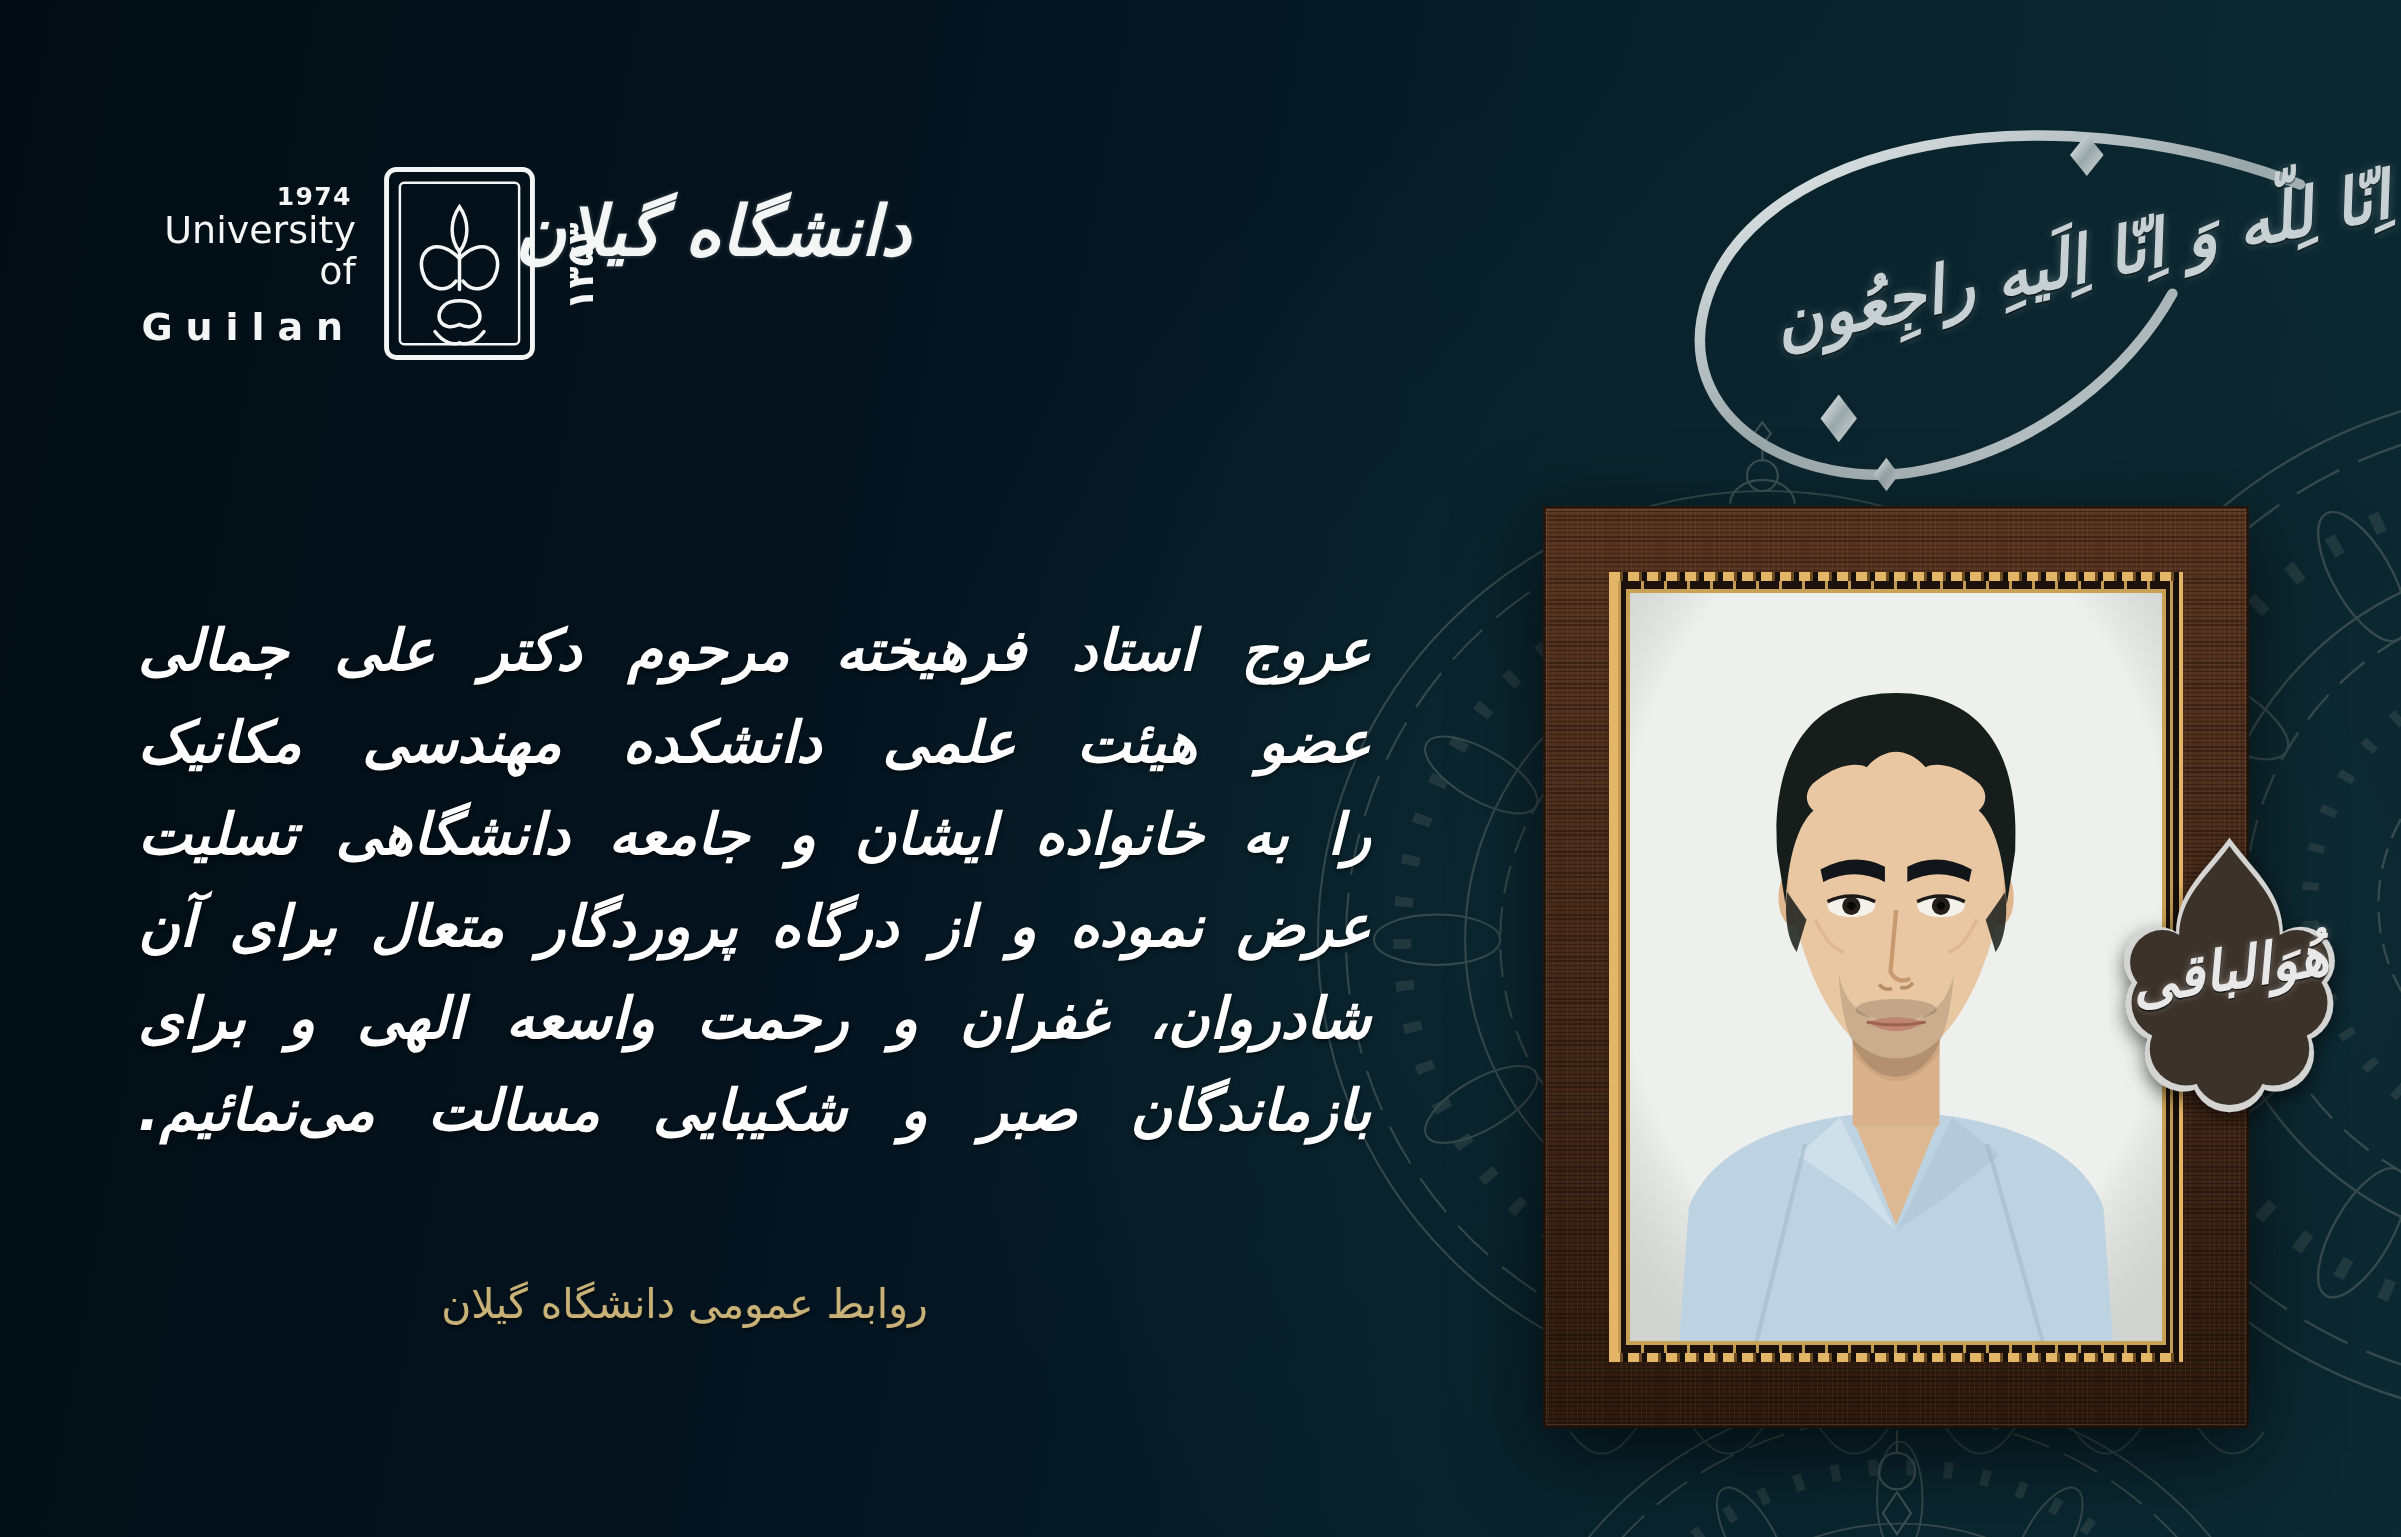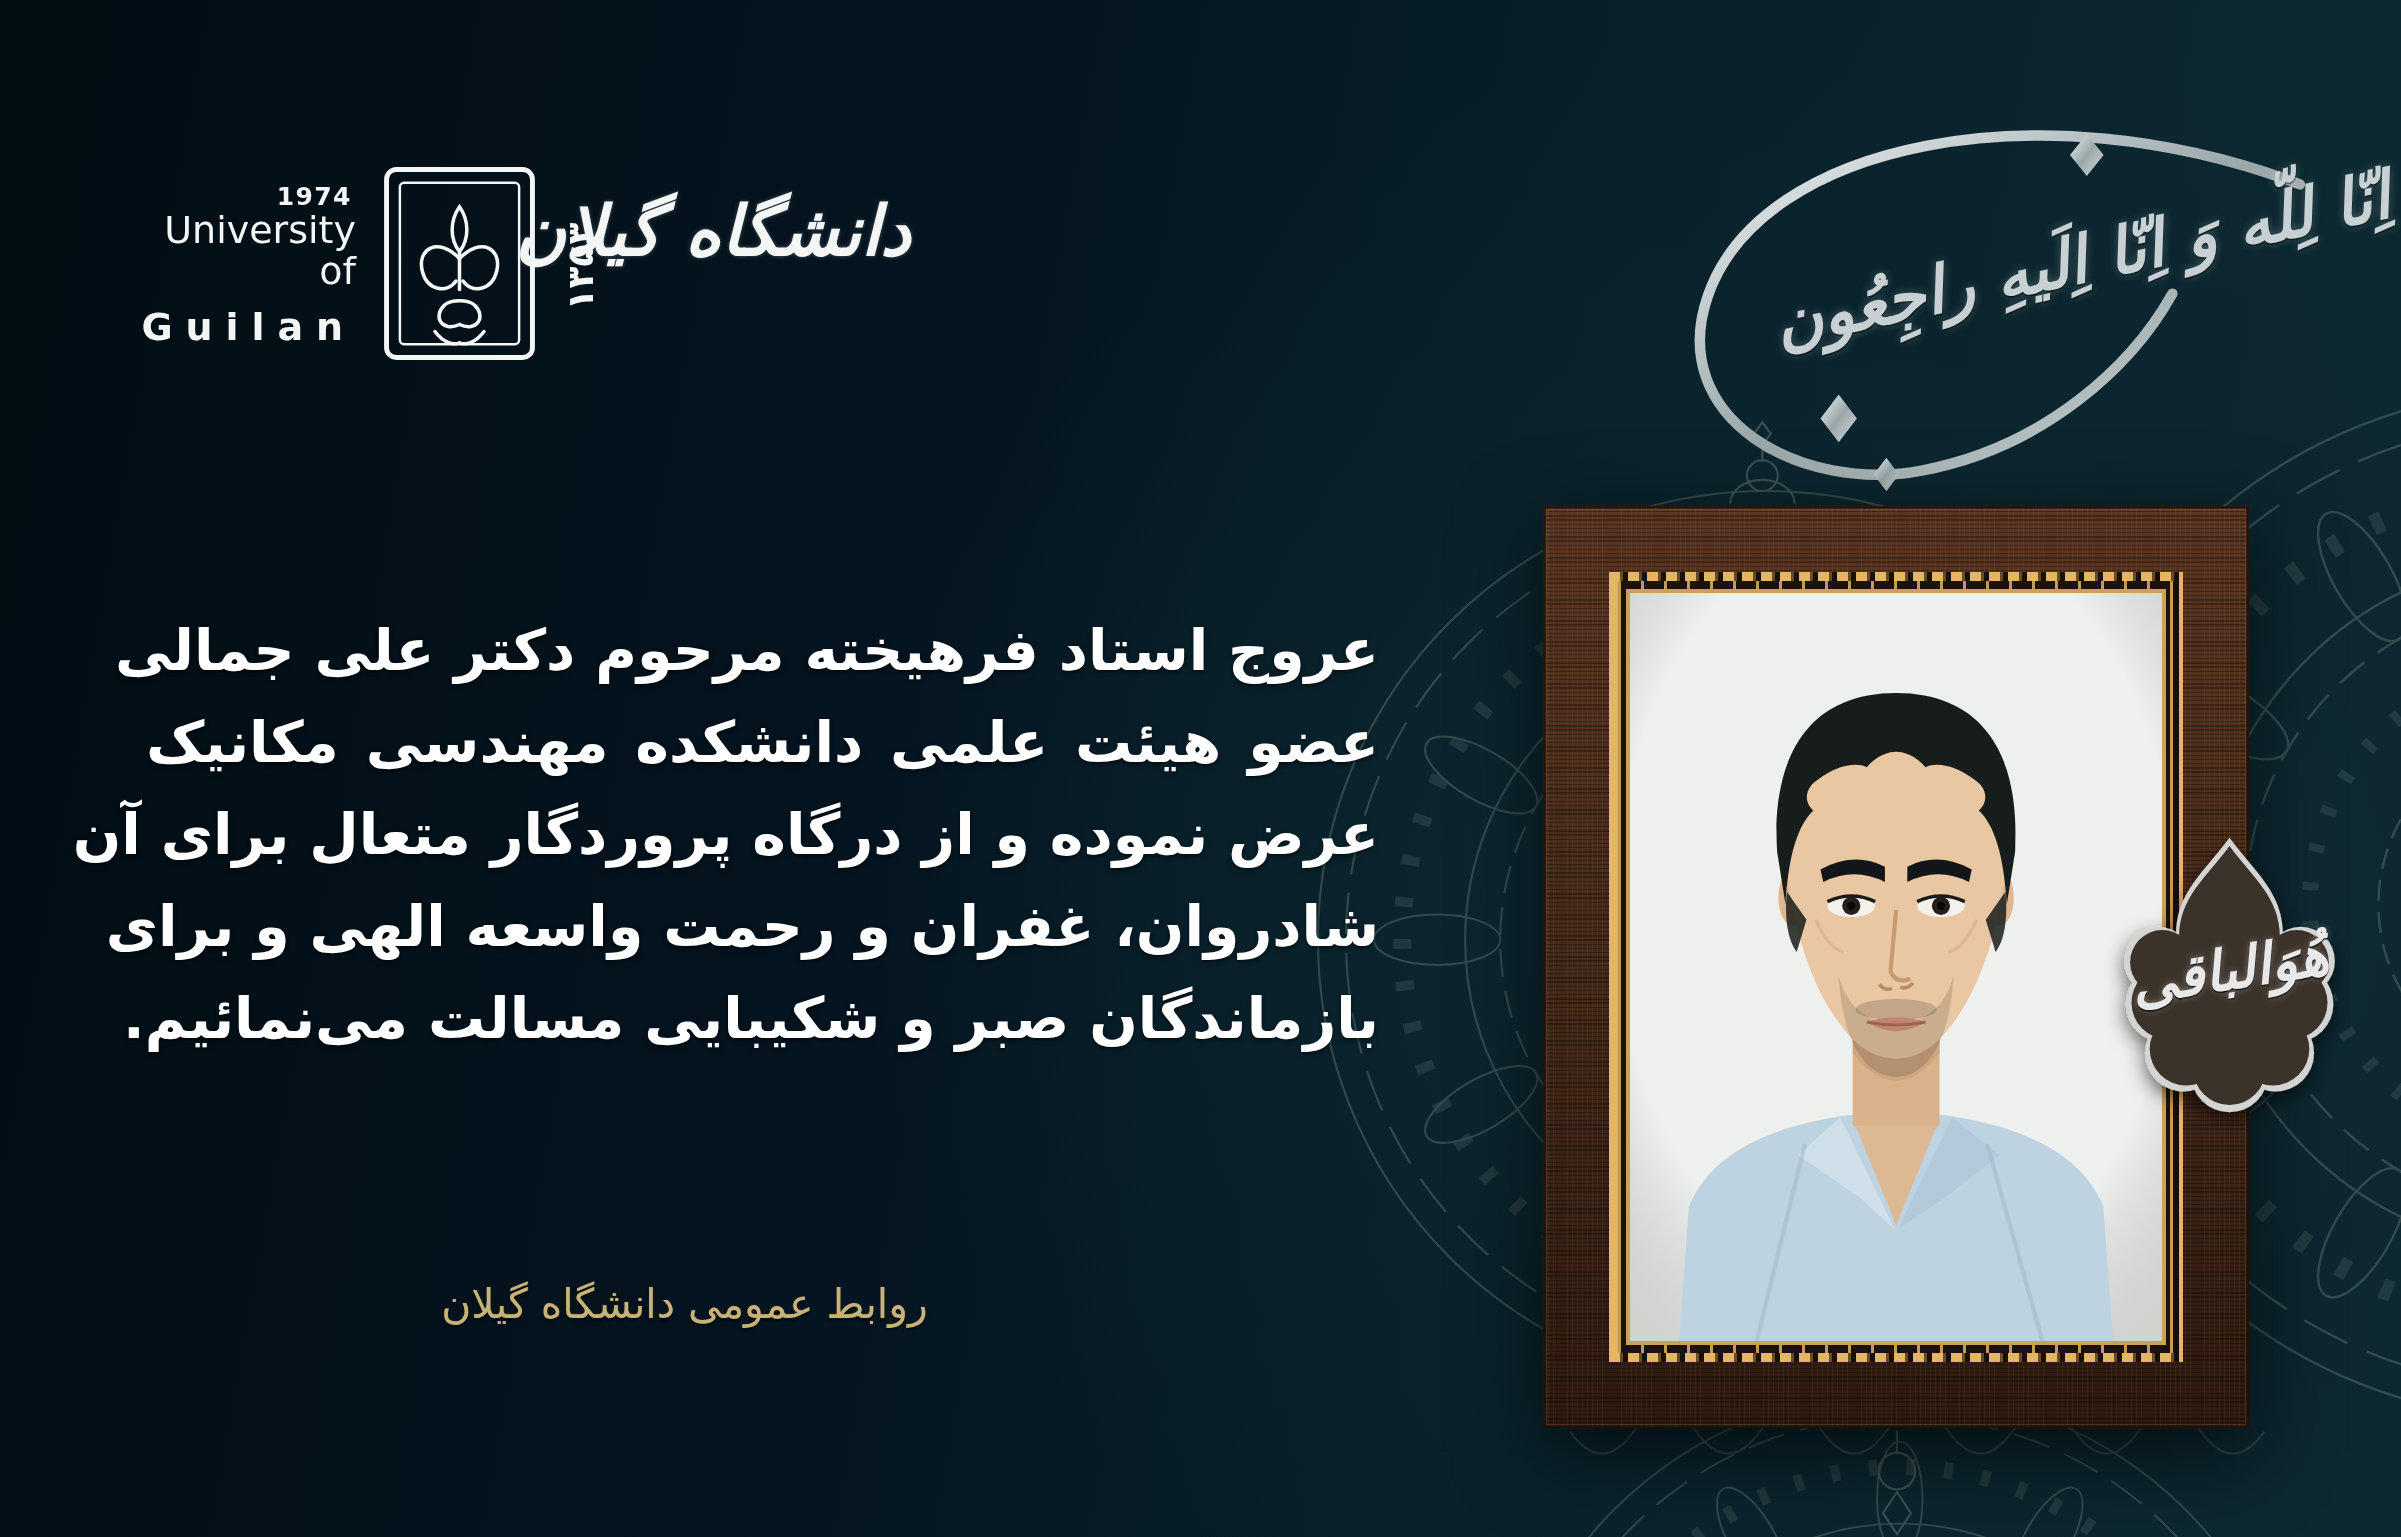--- a/index.html
+++ b/index.html
@@ -26,21 +26,21 @@
     text-shadow:0 0 4.2px rgba(255,255,255,.25);}
 
   
   .calligraphy{position:absolute;left:1592px;top:65px;width:813px;height:456px;}
   .calligraphy-text{position:absolute;right:14px;top:118px;direction:rtl;white-space:nowrap;
     font-size:65px;font-style:italic;font-weight:bold;color:#c7d0d2;
     transform:rotate(-12deg);transform-origin:80% 50%;
     text-shadow:0 1.4px 1.4px rgba(0,0,0,.6),0 0 9.8px rgba(210,225,228,.28);}
 
   
-  .memorial{position:absolute;left:146px;top:604px;width:1233px;direction:rtl;color:#ffffff;}
+  .memorial{position:absolute;left:138px;top:604px;width:1233px;direction:rtl;color:#ffffff;font-style:italic;}
   .memorial .line{font-size:57px;font-weight:bold;line-height:92px;
     text-align:justify;text-align-last:justify;white-space:nowrap;
     text-shadow:0 2.1px 4.2px rgba(0,0,0,.55);}
   .credit{position:absolute;left:390px;top:1280px;width:589px;direction:rtl;text-align:center;
     font-size:41px;font-weight:normal;color:#c9b277;
     text-shadow:0 2.1px 2.8px rgba(0,0,0,.7),0 0 1.4px rgba(255,240,200,.35);}
 
   
   .frame{position:absolute;left:1543px;top:506px;width:706px;height:922px;box-sizing:border-box;
     padding:66px;filter:drop-shadow(0 24px 42px rgba(0,0,0,.65));
@@ -156,20 +156,21 @@
         <path d="M706,98 l24,30 -24,30 -24,-30 z"></path>
         <path d="M420,560 l18,24 -18,24 -18,-24 z"></path>
       </g>
     </svg>
     <div class="calligraphy-text">اِنّا لِلّه وَ اِنّا اِلَیهِ راجِعُون</div>
   </div>
 
   <div class="memorial">
     <div class="line">عروج استاد فرهیخته مرحوم دکتر علی جمالی</div>
     <div class="line">عضو هیئت علمی دانشکده مهندسی مکانیک</div>
+    <div class="line">را به خانواده ایشان و جامعه دانشگاهی تسلیت</div>
     <div class="line">عرض نموده و از درگاه پروردگار متعال برای آن</div>
     <div class="line">شادروان، غفران و رحمت واسعه الهی و برای</div>
     <div class="line">بازماندگان صبر و شکیبایی مسالت می‌نمائیم.</div>
   </div>
 
   <div class="credit">روابط عمومی دانشگاه گیلان</div>
 
   <div class="frame">
     <div class="frame-bead">
       <div class="frame-band">

